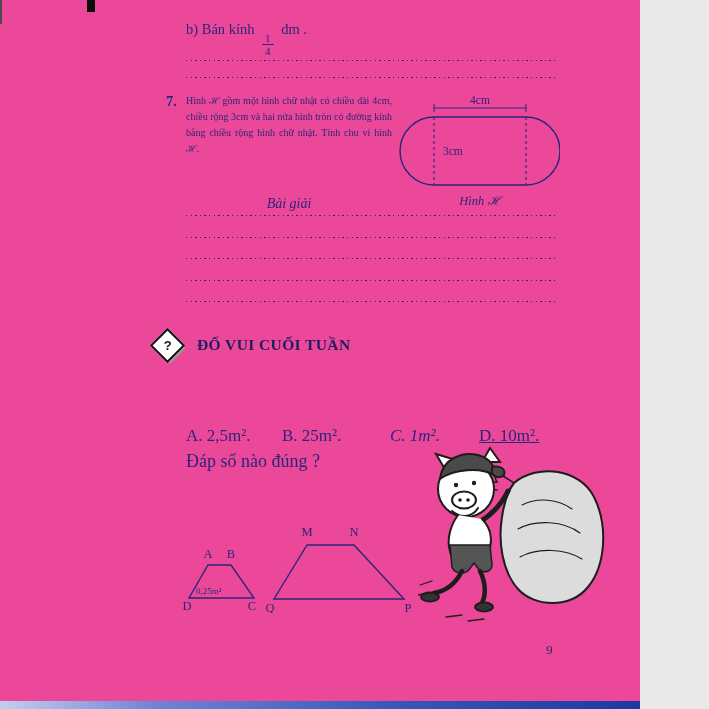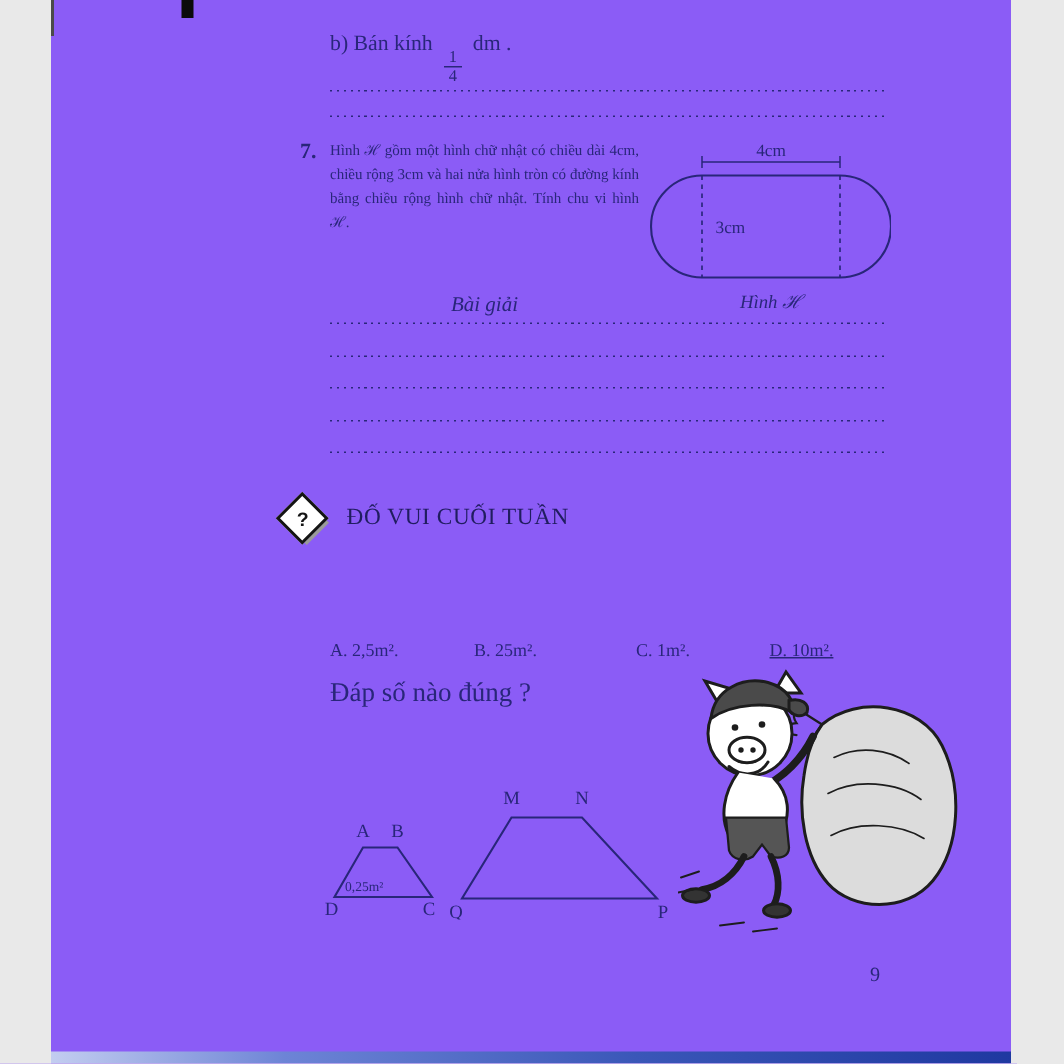--- a/index.html
+++ b/index.html
@@ -1,23 +1,22 @@
 <!DOCTYPE html>
 <html><head>
 <meta charset="utf-8">
 <style>
   html,body{margin:0;padding:0;background:#e9e9e9;}
   .page{
     position:relative;
     width:640px;height:709px;
-    background:#8b5cf6;
+    background:#ec4899;
     overflow:hidden;
     font-family:"Liberation Serif","DejaVu Serif",serif;
     color:#29267a;
-    margin-left:34px;
   }
   
   .corner-mark{position:absolute;left:87px;top:0;width:8px;height:12px;background:#0b0b0b;}
   .edge-line{position:absolute;left:0;top:0;width:2px;height:24px;background:#4a4a4a;}
   .footer-bar{position:absolute;left:0;bottom:0;width:709px;height:8px;
     background:linear-gradient(90deg,#c3cdf0 0%,#6d84d6 22%,#3a57b8 55%,#17309a 100%);}
 
   
   .item-b{position:absolute;left:186px;top:21px;font-size:14.5px;}
   .frac{display:inline-flex;flex-direction:column;align-items:center;
@@ -45,27 +44,27 @@
     font-family:"Liberation Serif","DejaVu Serif",serif;}
 
   
   .quiz-icon{position:absolute;left:150px;top:329px;width:38px;height:38px;}
   .diamond-shadow{position:absolute;left:10px;top:9px;width:21px;height:21px;
     transform:rotate(45deg);background:#9a9a9a;}
   .diamond{position:absolute;left:5px;top:4px;width:21px;height:21px;transform:rotate(45deg);
     background:#fff;border:2.5px solid #141414;display:flex;align-items:center;justify-content:center;}
   .qmark{transform:rotate(-45deg);font-weight:bold;font-size:13px;color:#141414;
     font-family:"Liberation Sans","DejaVu Sans",sans-serif;}
-  .quiz-title{position:absolute;left:197px;top:336px;font-size:15.5px;font-weight:normal;
+  .quiz-title{position:absolute;left:197px;top:336px;font-size:15.5px;font-weight:bold;
     letter-spacing:.4px;color:#201d60;}
   .quiz-body{position:absolute;left:186px;top:360px;width:374px;
     font-size:13.6px;line-height:21px;text-align:justify;}
-  .options-row{position:absolute;left:186px;top:426px;width:372px;height:20px;font-size:12px;}
+  .options-row{position:absolute;left:186px;top:426px;width:372px;height:20px;font-size:17px;}
   .opt{position:absolute;top:0;}
-  .opt.o0{left:0;} .opt.o1{left:96px;} .opt.o2{left:204px;} .opt.o3{left:293px;text-decoration:underline;}
+  .opt.o0{left:0;} .opt.o1{left:96px;} .opt.o2{left:204px;font-style:italic;} .opt.o3{left:293px;text-decoration:underline;}
   .quiz-question{position:absolute;left:186px;top:451px;font-size:18px;}
 
   
   .trap-label{font-size:12.5px;fill:#29267a;font-family:"Liberation Serif","DejaVu Serif",serif;}
   .trap-area{font-size:9px;fill:#29267a;font-family:"Liberation Serif","DejaVu Serif",serif;}
   .trap-small{position:absolute;left:181px;top:545px;}
   .trap-large{position:absolute;left:262px;top:521px;}
   .pig{position:absolute;left:418px;top:445px;}
 
   .page-number{position:absolute;left:546px;top:642px;font-size:13.5px;}

